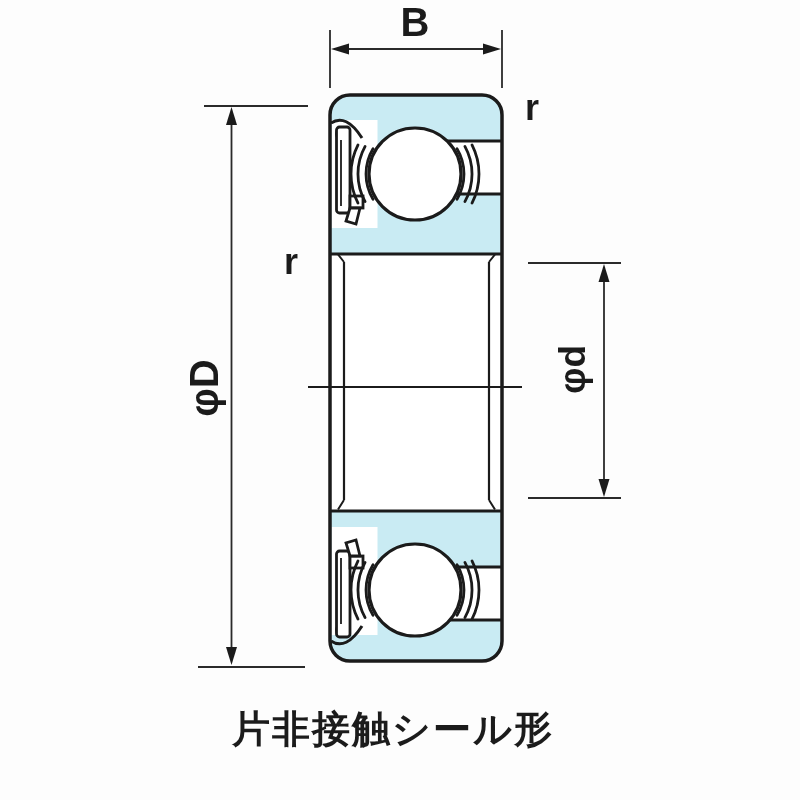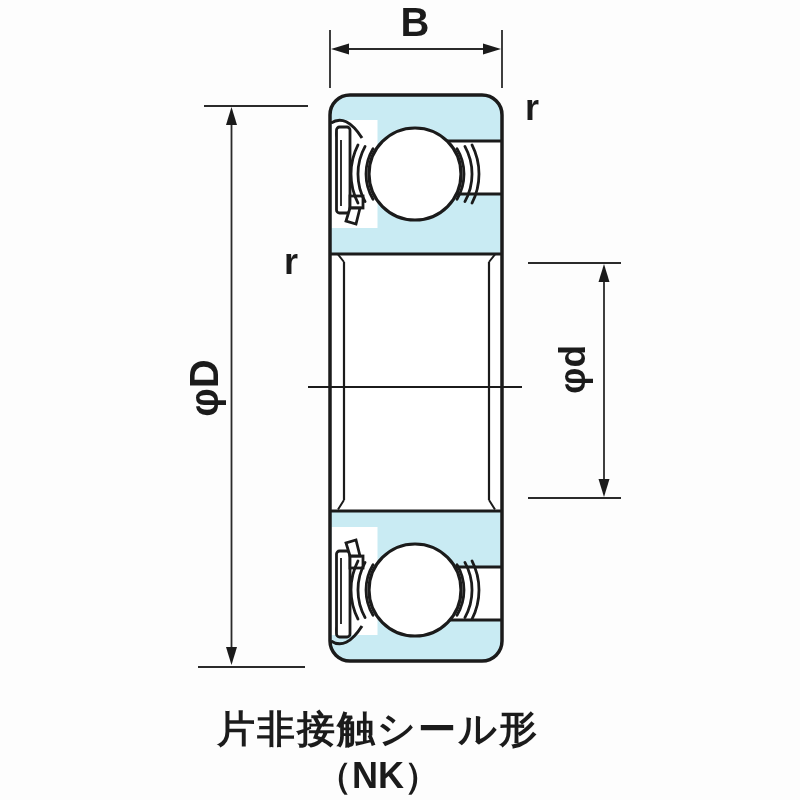--- a/index.html
+++ b/index.html
@@ -30,21 +30,21 @@
   .lbl-r-left{left:276px;top:244px;width:30px;font-size:36px;}
   .lbl-phiD{
     left:154px;top:368px;width:100px;font-size:40px;
     transform:rotate(-90deg);transform-origin:center center;
   }
   .lbl-phid{
     left:522px;top:351px;width:100px;font-size:37px;
     transform:rotate(-90deg);transform-origin:center center;
   }
   .caption{
-    position:absolute;left:1px;width:754px;
+    position:absolute;left:16px;width:754px;
     text-align:center;color:var(--line);font-weight:bold;
   }
   .caption-1{top:704px;font-size:38px;letter-spacing:2px;}
   .caption-2{top:752px;font-size:36px;}
 </style>
 </head>
 <body>
 
 <div class="stage">
 
@@ -130,14 +130,13 @@
     </g>
   </svg>
 
   <div class="lbl lbl-B">B</div>
   <div class="lbl lbl-r-top">r</div>
   <div class="lbl lbl-r-left">r</div>
   <div class="lbl lbl-phiD">φD</div>
   <div class="lbl lbl-phid">φd</div>
 
   <div class="caption caption-1">片非接触シール形</div>
-  <div class="caption caption-2">（NK）</div>
 </div>
 
 </body></html>

